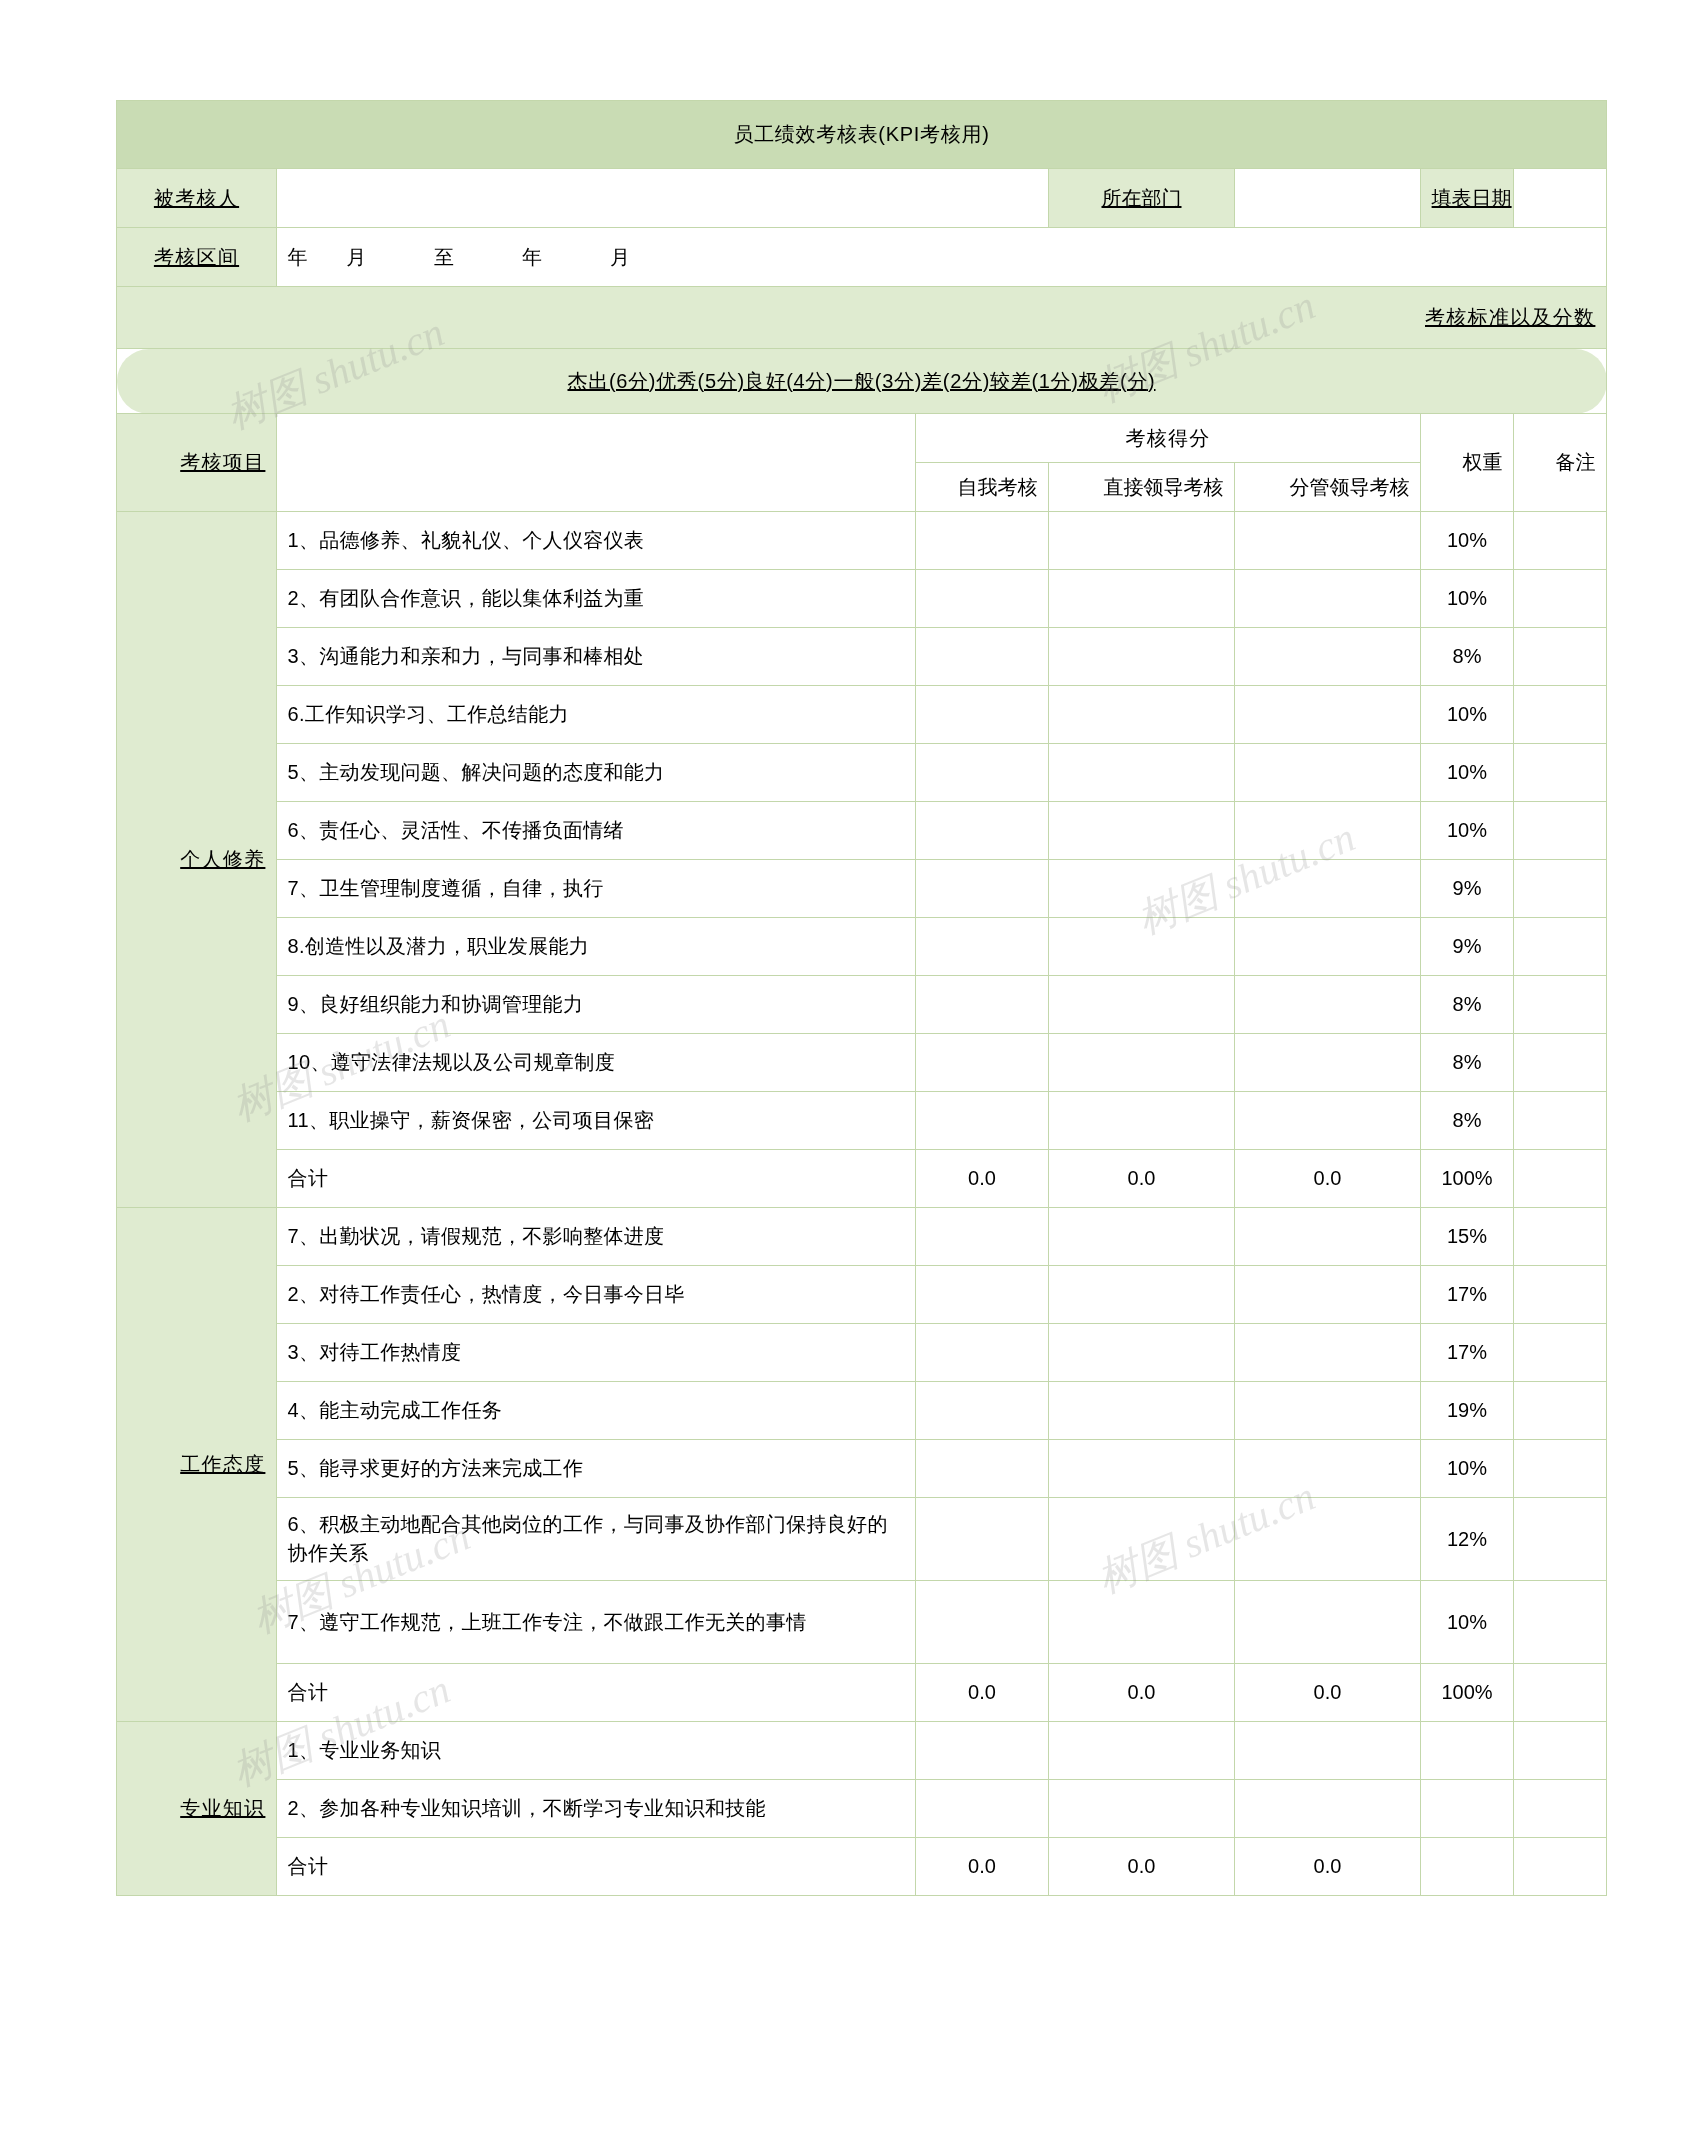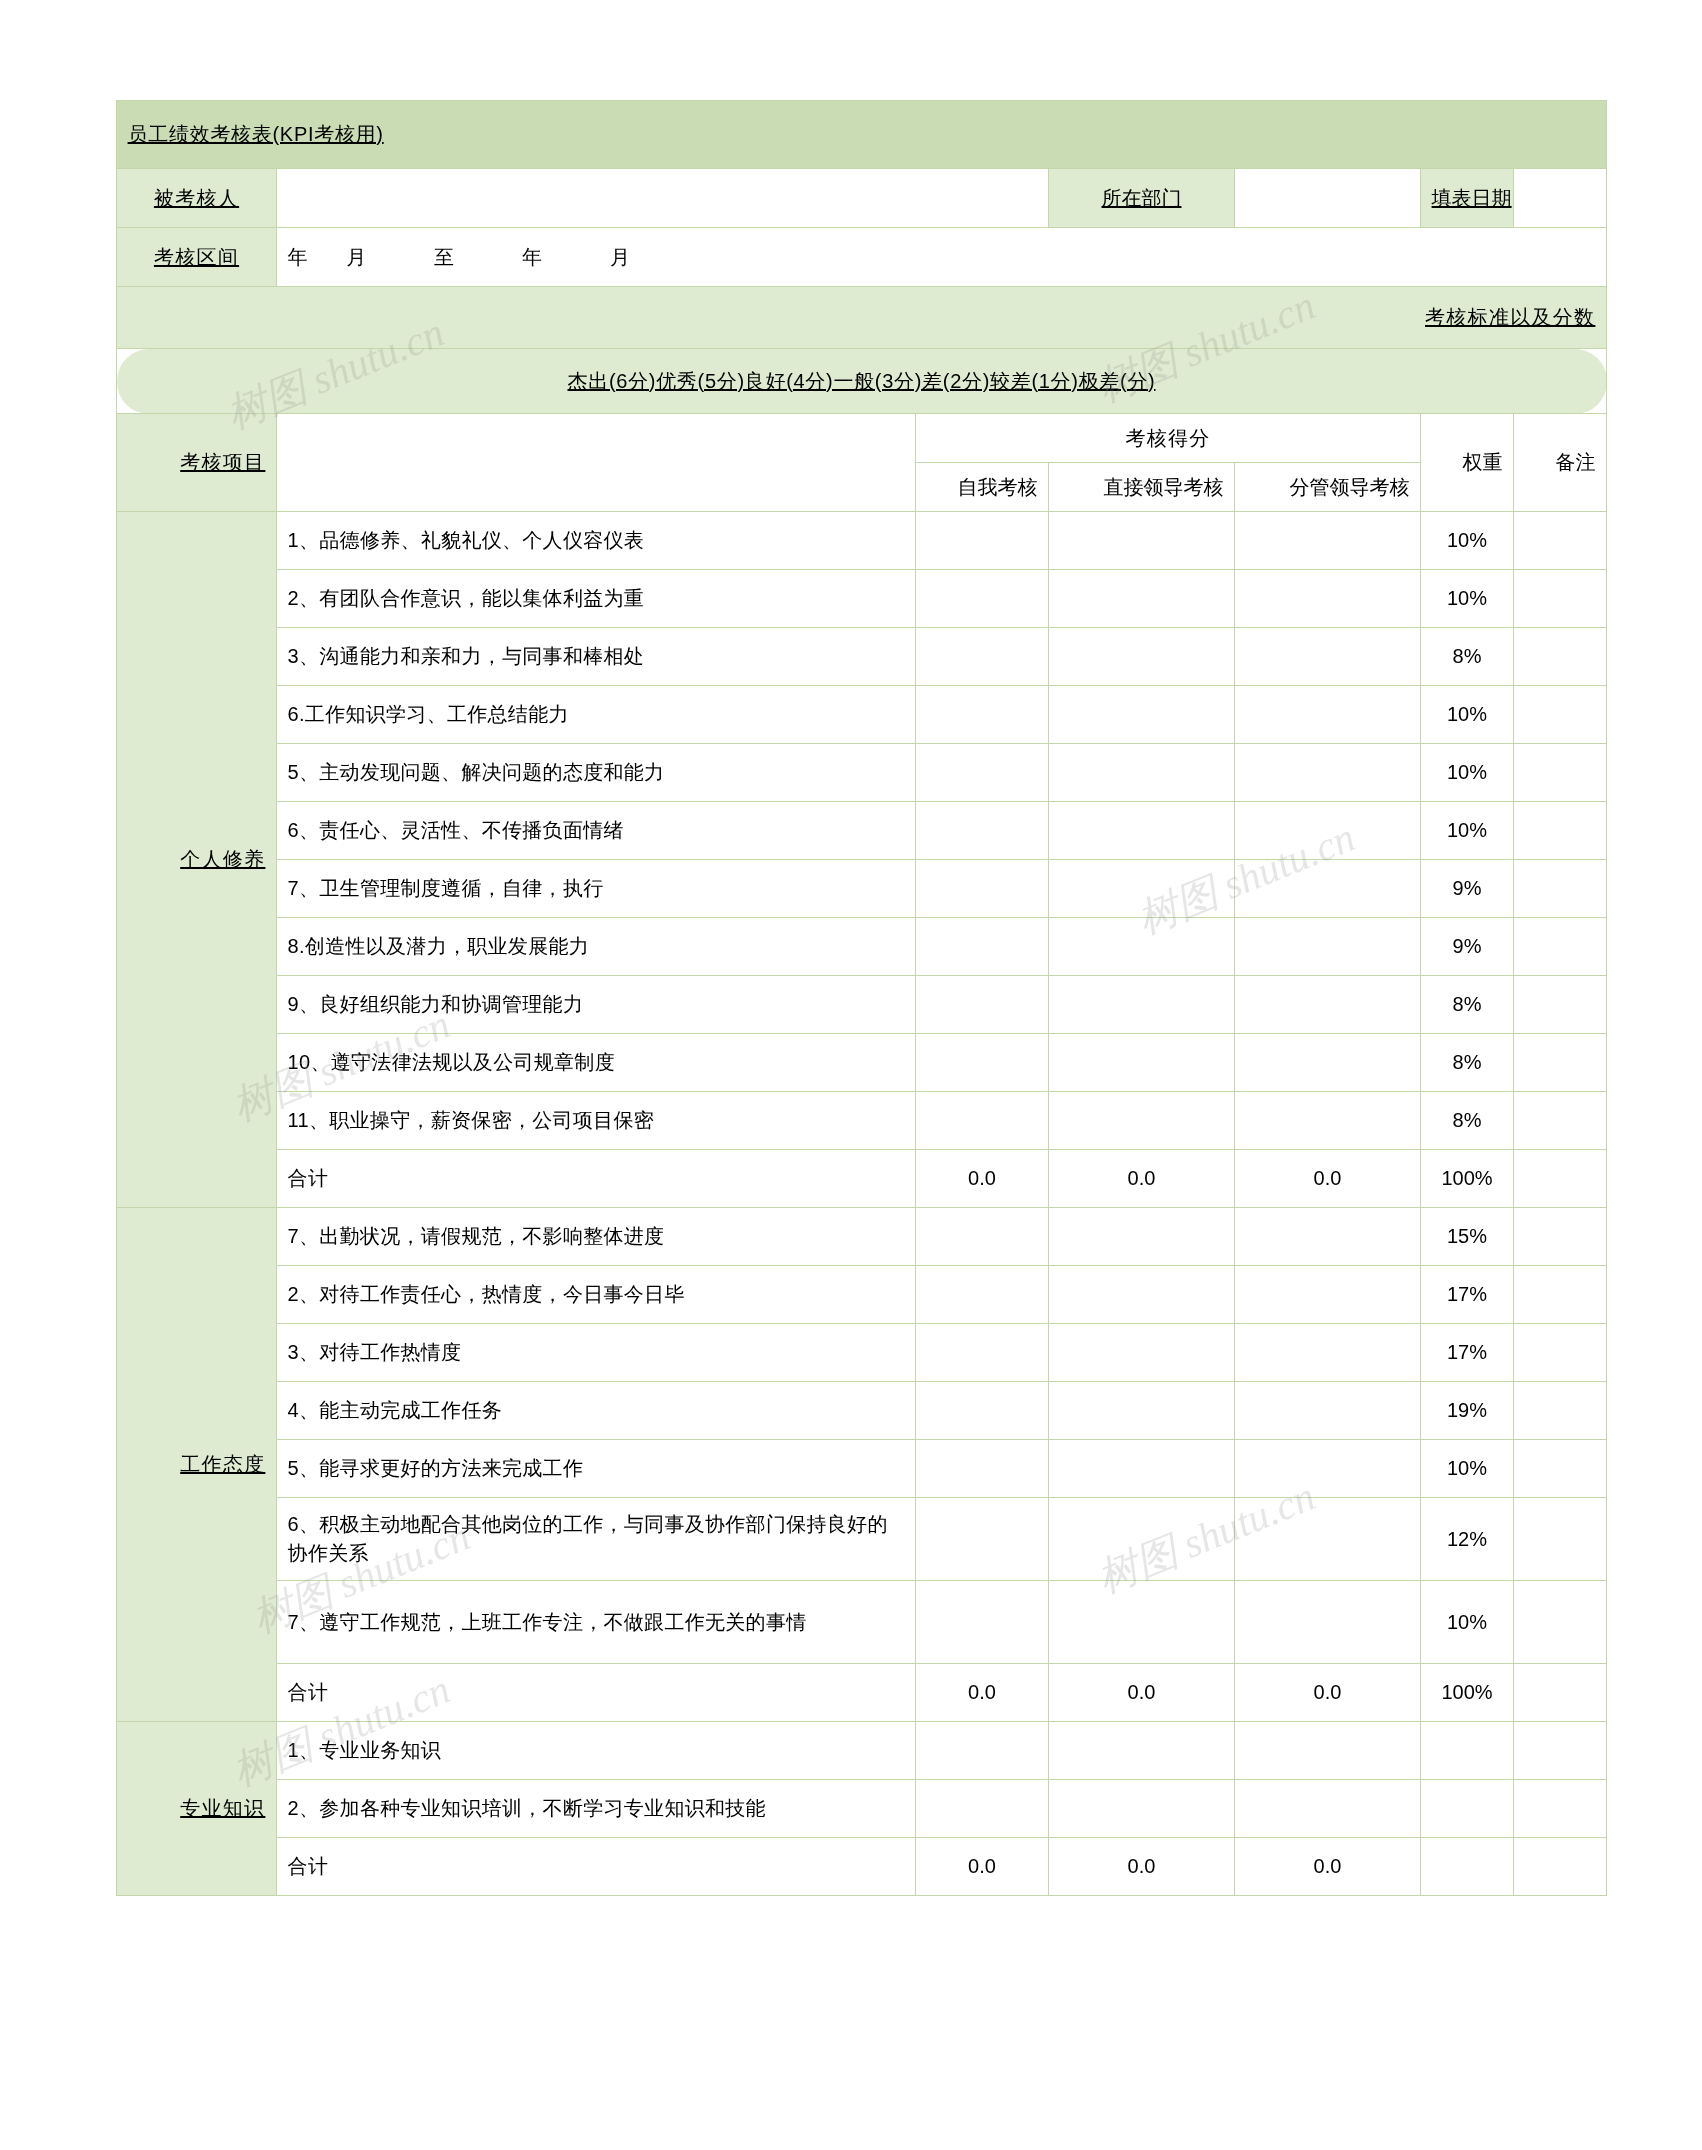--- a/index.html
+++ b/index.html
@@ -33,25 +33,24 @@
     line-height: 1.45;
     vertical-align: middle;
     background: transparent;
   }
   .green {
     background-color: #dfebd0 !important;
     text-decoration: underline;
   }
   .title-cell {
     background-color: #c9dcb4 !important;
-    text-align: left;
+    text-align: center;
     font-size: 29px;
     height: 67px;
     letter-spacing: 0.7px;
-    text-decoration: underline;
   }
   .lbl {
     text-align: center;
     font-size: 22px;
     letter-spacing: 1.3px;
   }
   .lbl-sm {
     text-align: center;
     font-size: 18.6px;
   }

